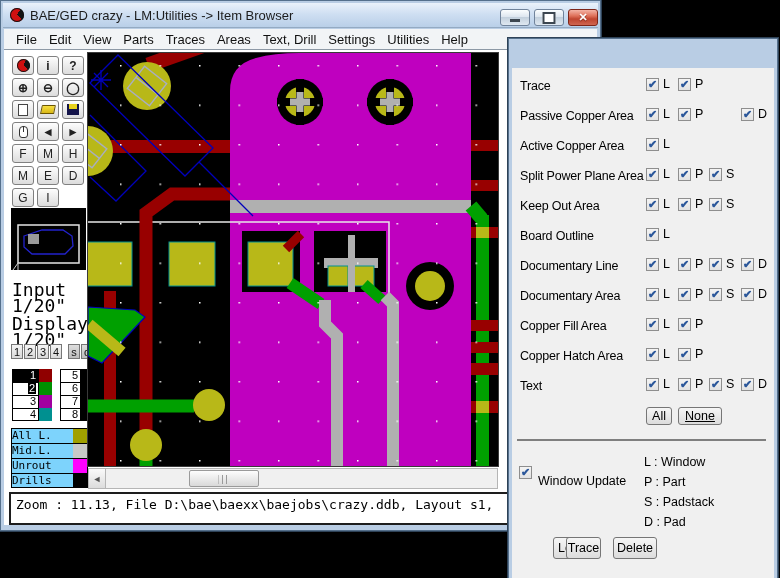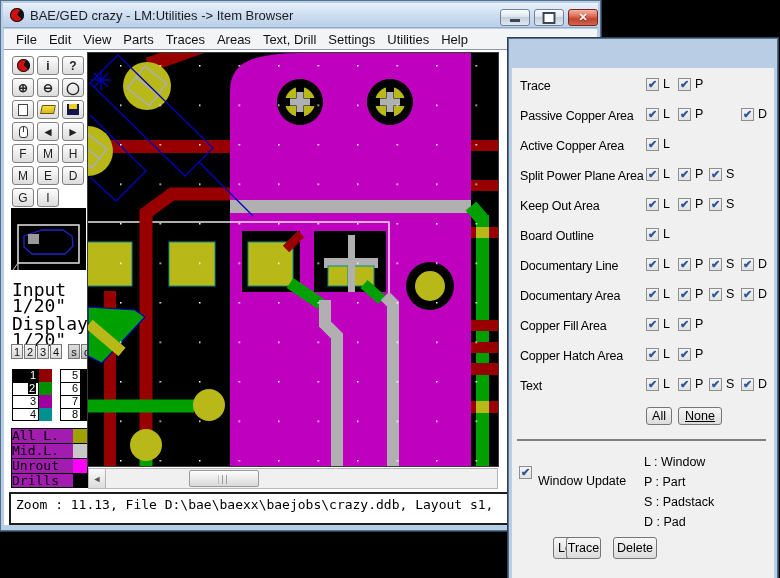--- a/index.html
+++ b/index.html
@@ -71,21 +71,21 @@
   .pal-row:last-child .pal-num{border-bottom:1px solid #000;}
   .pal-sw{width:13px;}
   #pal-left{left:3px;} #pal-left .pal-num{width:27px;}
   #pal-right{left:51px;} #pal-right .pal-num{width:21px;} #pal-right .pal-sw{width:9px;}
   .pal-num.inv{background:#000;color:#fff;}
   .pal-num .digit-inv{background:#000;color:#fff;padding:0 1px;}
 
   #layer-list{position:absolute;left:2px;top:377px;width:77px;}
   .layer-row{display:flex;height:15px;border:1px solid #000;border-bottom:none;}
   .layer-row:last-child{border-bottom:1px solid #000;}
-  .layer-label{width:61px;font-size:13px;line-height:13px;background:#a21caf;color:#000;overflow:hidden;}
+  .layer-label{width:61px;font-size:11px;line-height:13px;background:#7dd3fc;color:#000;overflow:hidden;}
   .layer-sw{flex:1;}
 
   
   #canvas-frame{position:absolute;left:86px;top:51px;width:412px;height:415px;border:1px solid #3a3a3a;background:#000;}
 
   
   #hscroll{position:absolute;left:87px;top:467px;width:410px;height:21px;background:#f0f0f0;border:1px solid #b5b5b5;}
   .scroll-arrow{position:absolute;left:0;top:0;width:17px;height:19px;border-right:1px solid #b5b5b5;
       background:linear-gradient(#fafafa,#dcdcdc);font-size:9px;color:#555;display:flex;align-items:center;justify-content:center;}
   #hthumb{position:absolute;left:100px;top:1px;width:70px;height:17px;border:1px solid #9a9a9a;border-radius:2px;

